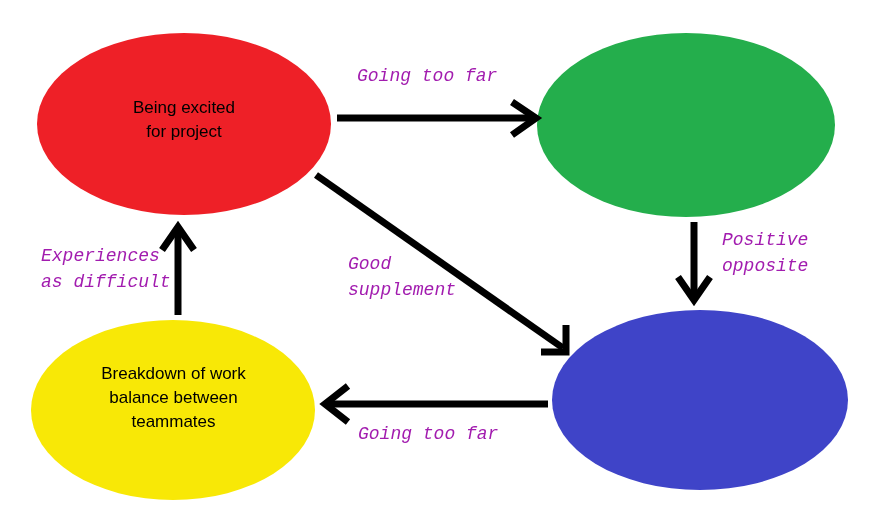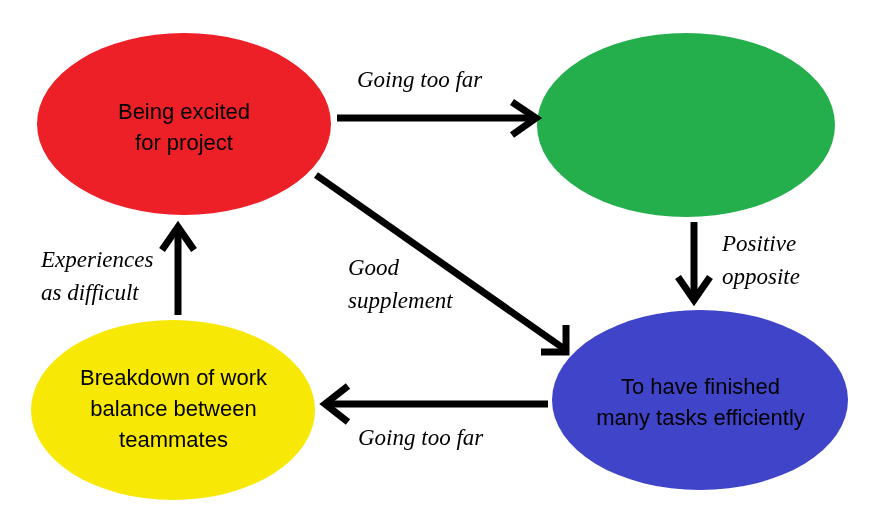--- a/index.html
+++ b/index.html
@@ -22,31 +22,31 @@
     left: 0;
     top: 0;
     width: 870px;
     height: 525px;
   }
   .node-label {
     position: absolute;
     text-align: center;
     color: #000000;
     font-family: "Liberation Sans", sans-serif;
-    font-size: 22px;
+    font-size: 17px;
     line-height: 1.42;
     white-space: pre-line;
     pointer-events: none;
   }
   .edge-label {
     position: absolute;
-    color: #000000;
-    font-family: Liberation Serif, serif;
+    color: #a21caf;
+    font-family: Liberation Mono, monospace;
     font-style: italic;
-    font-size: 23px;
+    font-size: 18px;
     line-height: 1.45;
     white-space: pre-line;
   }
 </style>
 </head>
 <body>
 
 <div id="canvas" style="background: rgb(255, 255, 255);">
 
   <svg id="diagram-svg" viewBox="0 0 870 525" xmlns="http://www.w3.org/2000/svg">
@@ -79,22 +79,20 @@
     <g>
       <line x1="316" y1="175" x2="563" y2="348" stroke="#000000" stroke-width="7" stroke-linecap="butt"></line>
       <polyline points="541,352 566,352 566,325" fill="none" stroke="#000000" stroke-width="7" stroke-linecap="butt" stroke-linejoin="miter"></polyline>
     </g>
   </svg>
 
   <div class="node-label" style="left:54px; top:96px; width:260px;">Being excited
 for project</div>
 
 
-  <div class="node-label" style="left:568px; top:371px; width:265px;">To have finished
-many tasks efficiently</div>
 
   <div class="node-label" style="left:47px; top:362px; width:253px;">Breakdown of work
 balance between
 teammates</div>
 
   <div class="edge-label" style="left:357px; top:63px;">Going too far</div>
 
   <div class="edge-label" style="left:722px; top:227px;">Positive
 opposite</div>
 

